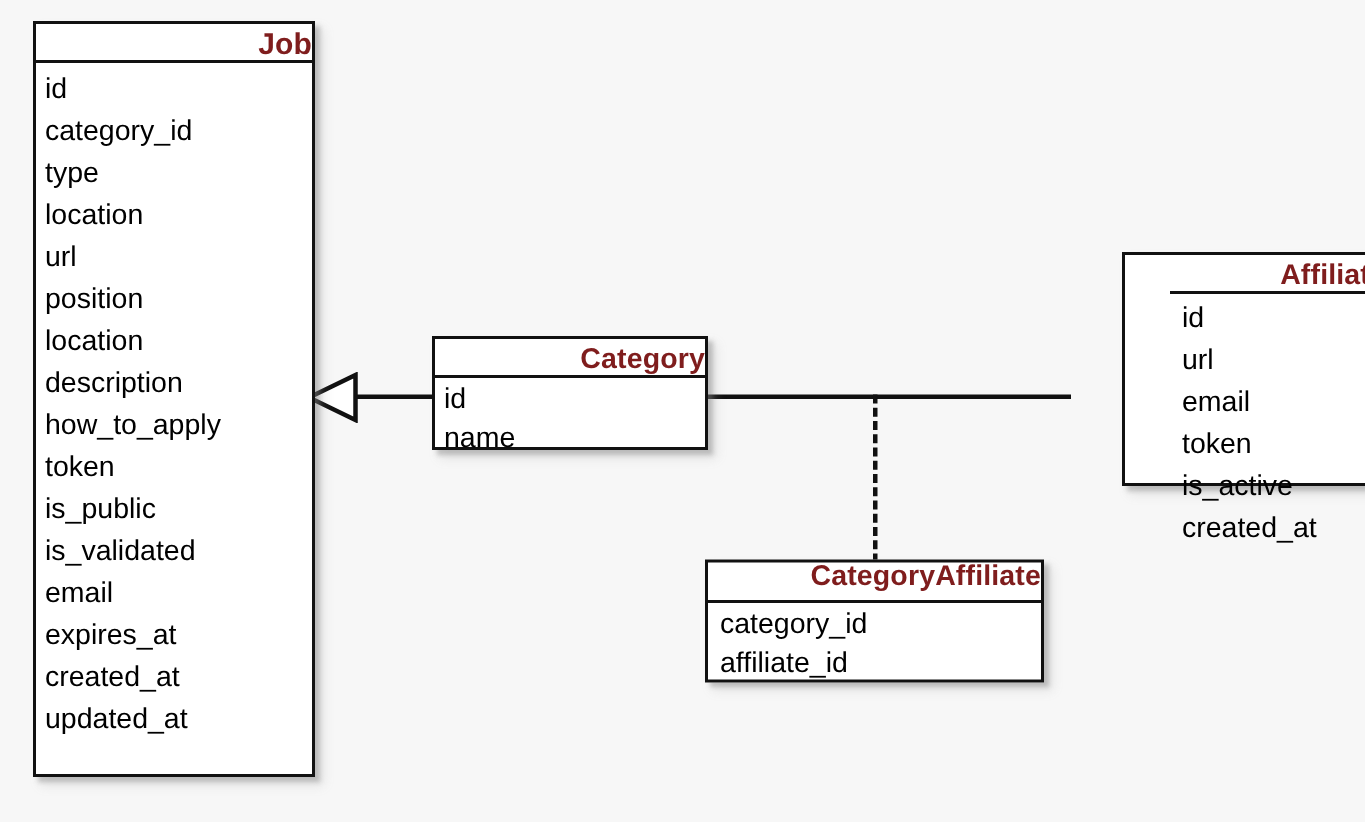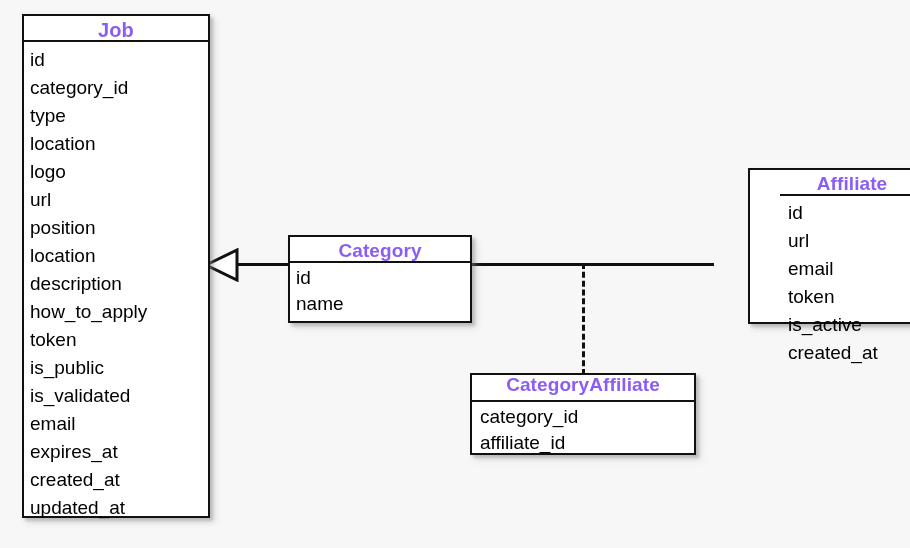--- a/index.html
+++ b/index.html
@@ -24,23 +24,23 @@
   .entity {
     position: absolute;
     background: #ffffff;
     border: 2px solid #111111;
     box-sizing: border-box;
     box-shadow: 3px 3px 3px rgba(120,120,120,0.38),
                 5px 5px 7px rgba(150,150,150,0.22);
     z-index: 5;
   }
   .entity-title {
-    text-align: center;
+    text-align: right;
     font-weight: bold;
-    color: #8b5cf6;
+    color: #7f1d1d;
     border-bottom: 2px solid #111111;
     line-height: 1;
     box-sizing: border-box;
     letter-spacing: 0.1px;
   }
   .entity-fields {
     list-style: none;
     margin: 0;
     padding: 0;
     box-sizing: border-box;
@@ -71,22 +71,21 @@
     font-size: 19px;
     height: 28px;
     line-height: 28px;
   }
 
   
   #entity-category {
     left: 288px;
     top: 224px;
     width: 184px;
-    height: 88px;
-    margin-top: 11px;
+    height: 76px;
   }
   #entity-category .entity-title {
     font-size: 19px;
     height: 26px;
     padding-top: 4px;
   }
   #entity-category .entity-fields {
     padding: 2px 0 0 6px;
   }
   #entity-category .entity-fields li {
@@ -184,21 +183,20 @@
 
 <div id="diagram-canvas">
 
   <div class="entity" id="entity-job">
     <div class="entity-title">Job</div>
     <ul class="entity-fields">
       <li>id</li>
       <li>category_id</li>
       <li>type</li>
       <li>location</li>
-      <li>logo</li>
       <li>url</li>
       <li>position</li>
       <li>location</li>
       <li>description</li>
       <li>how_to_apply</li>
       <li>token</li>
       <li>is_public</li>
       <li>is_validated</li>
       <li>email</li>
       <li>expires_at</li>

